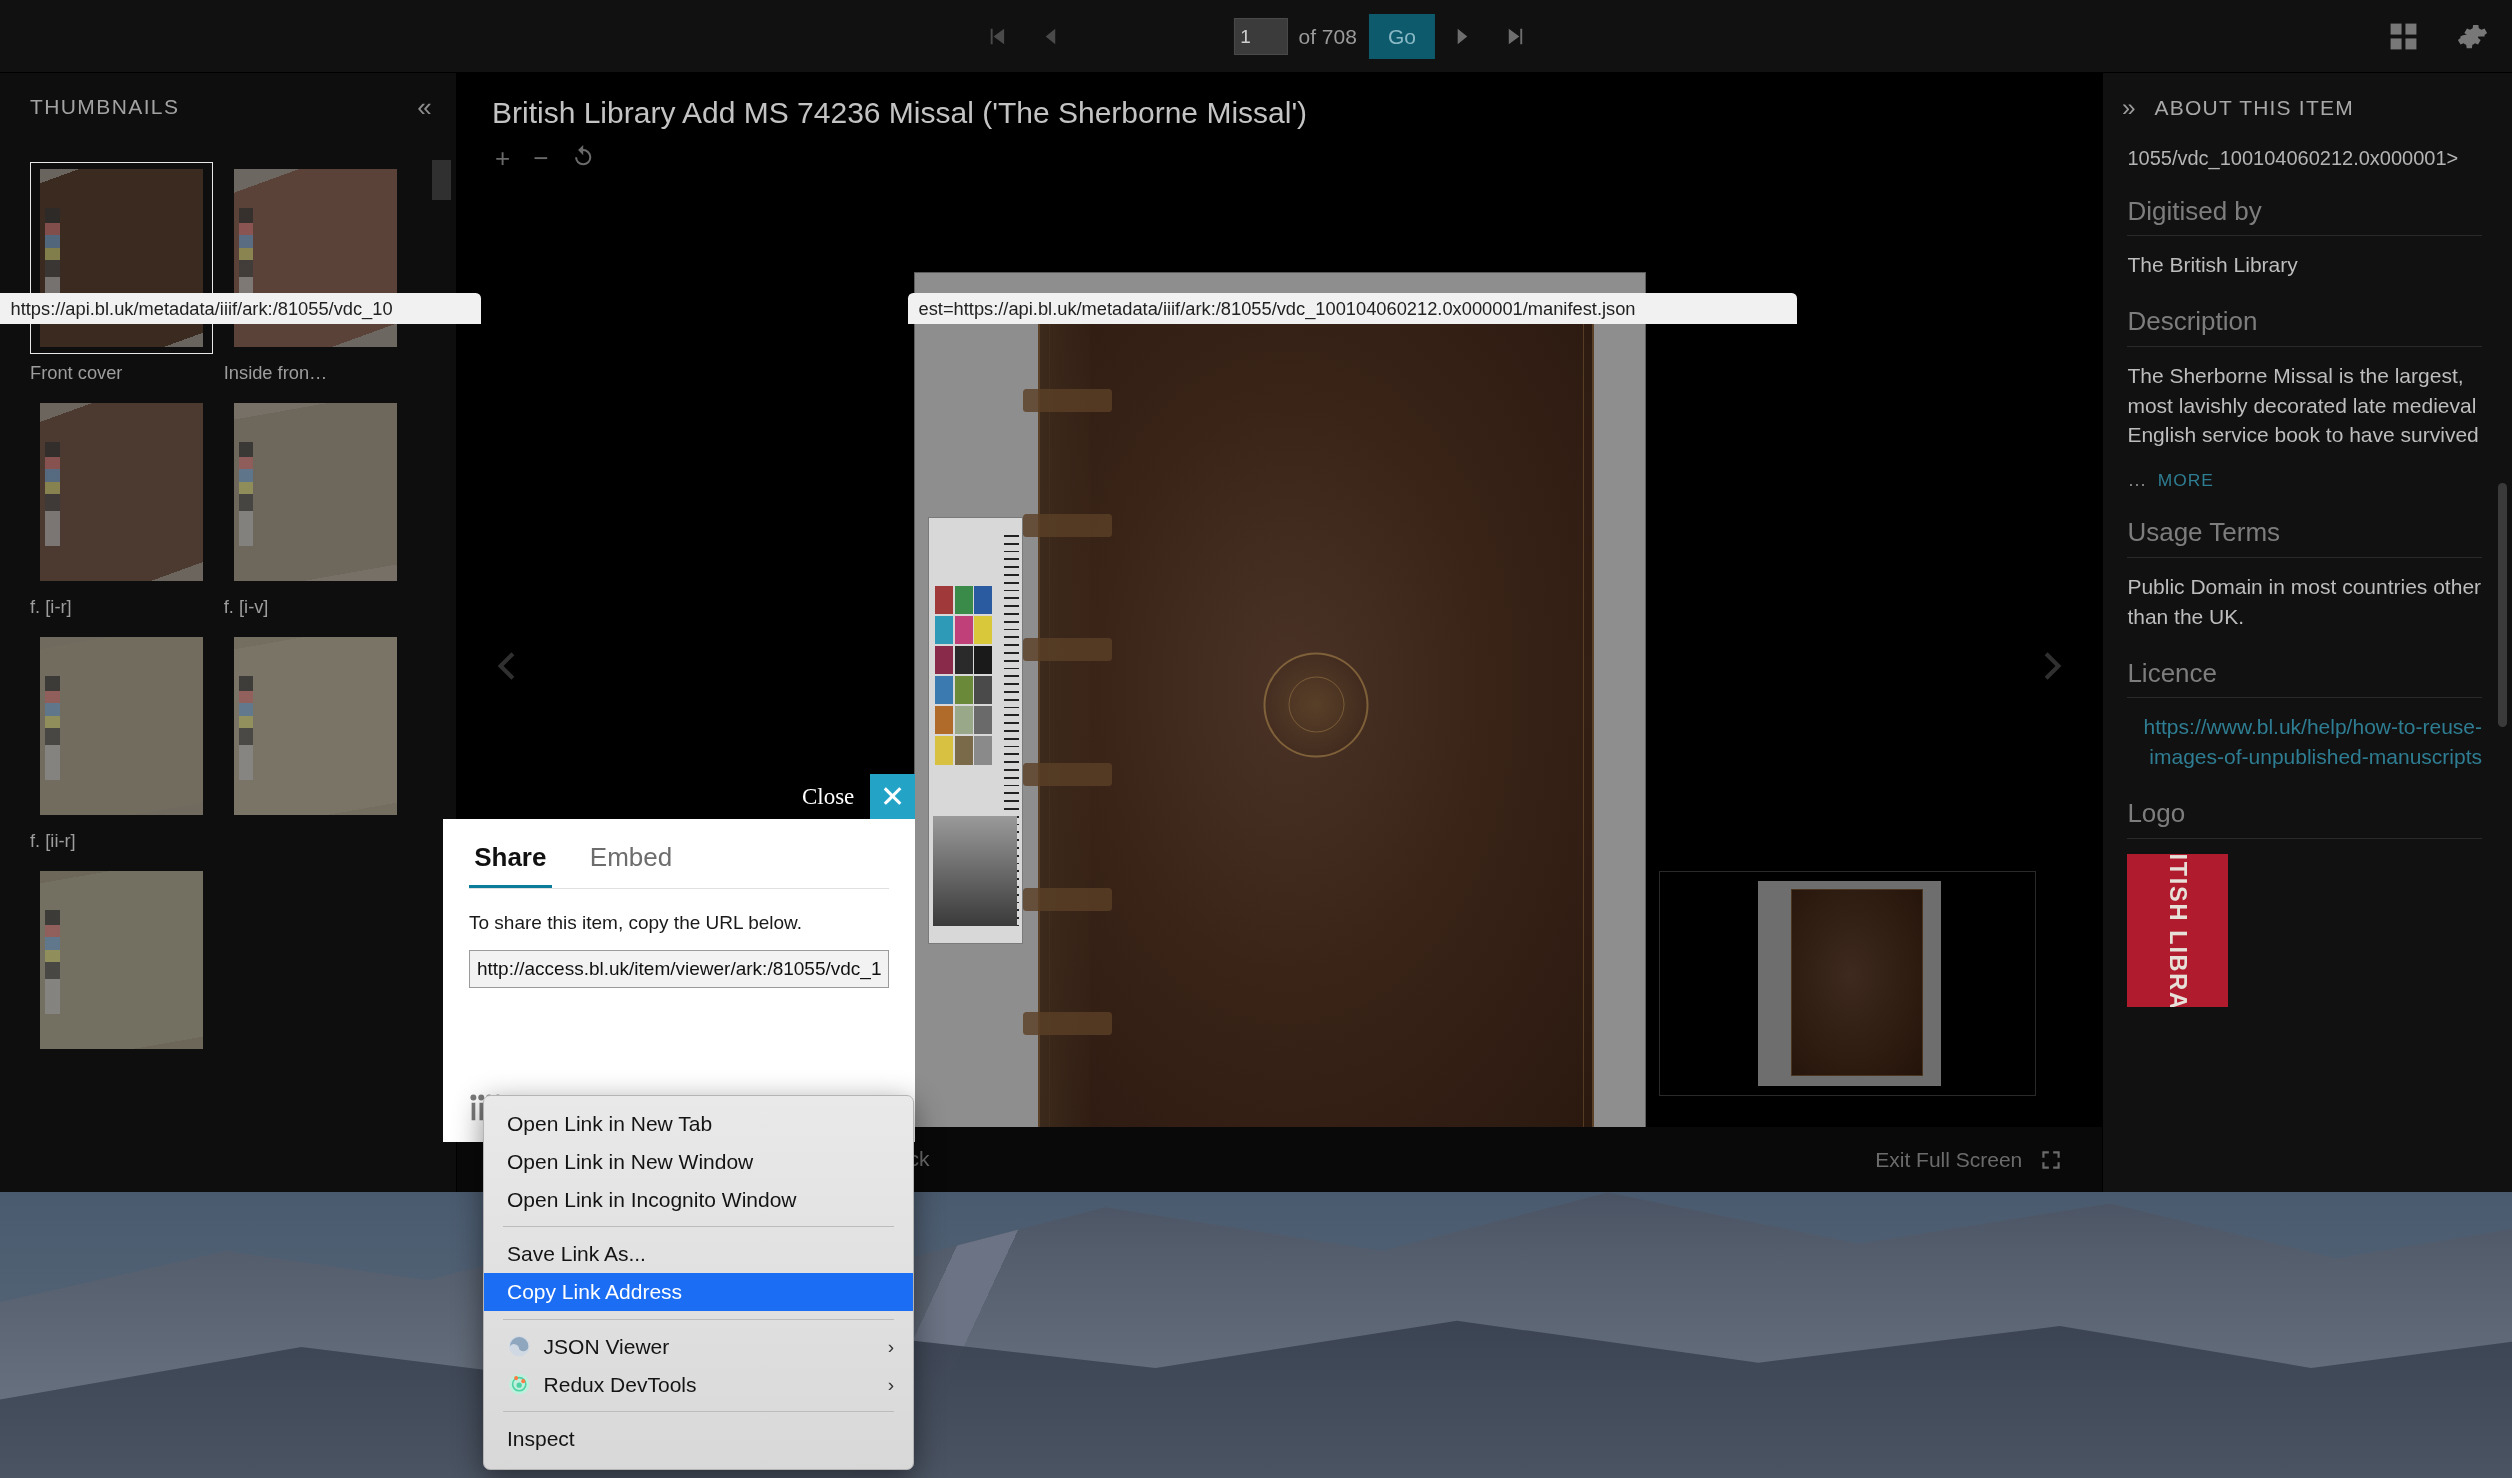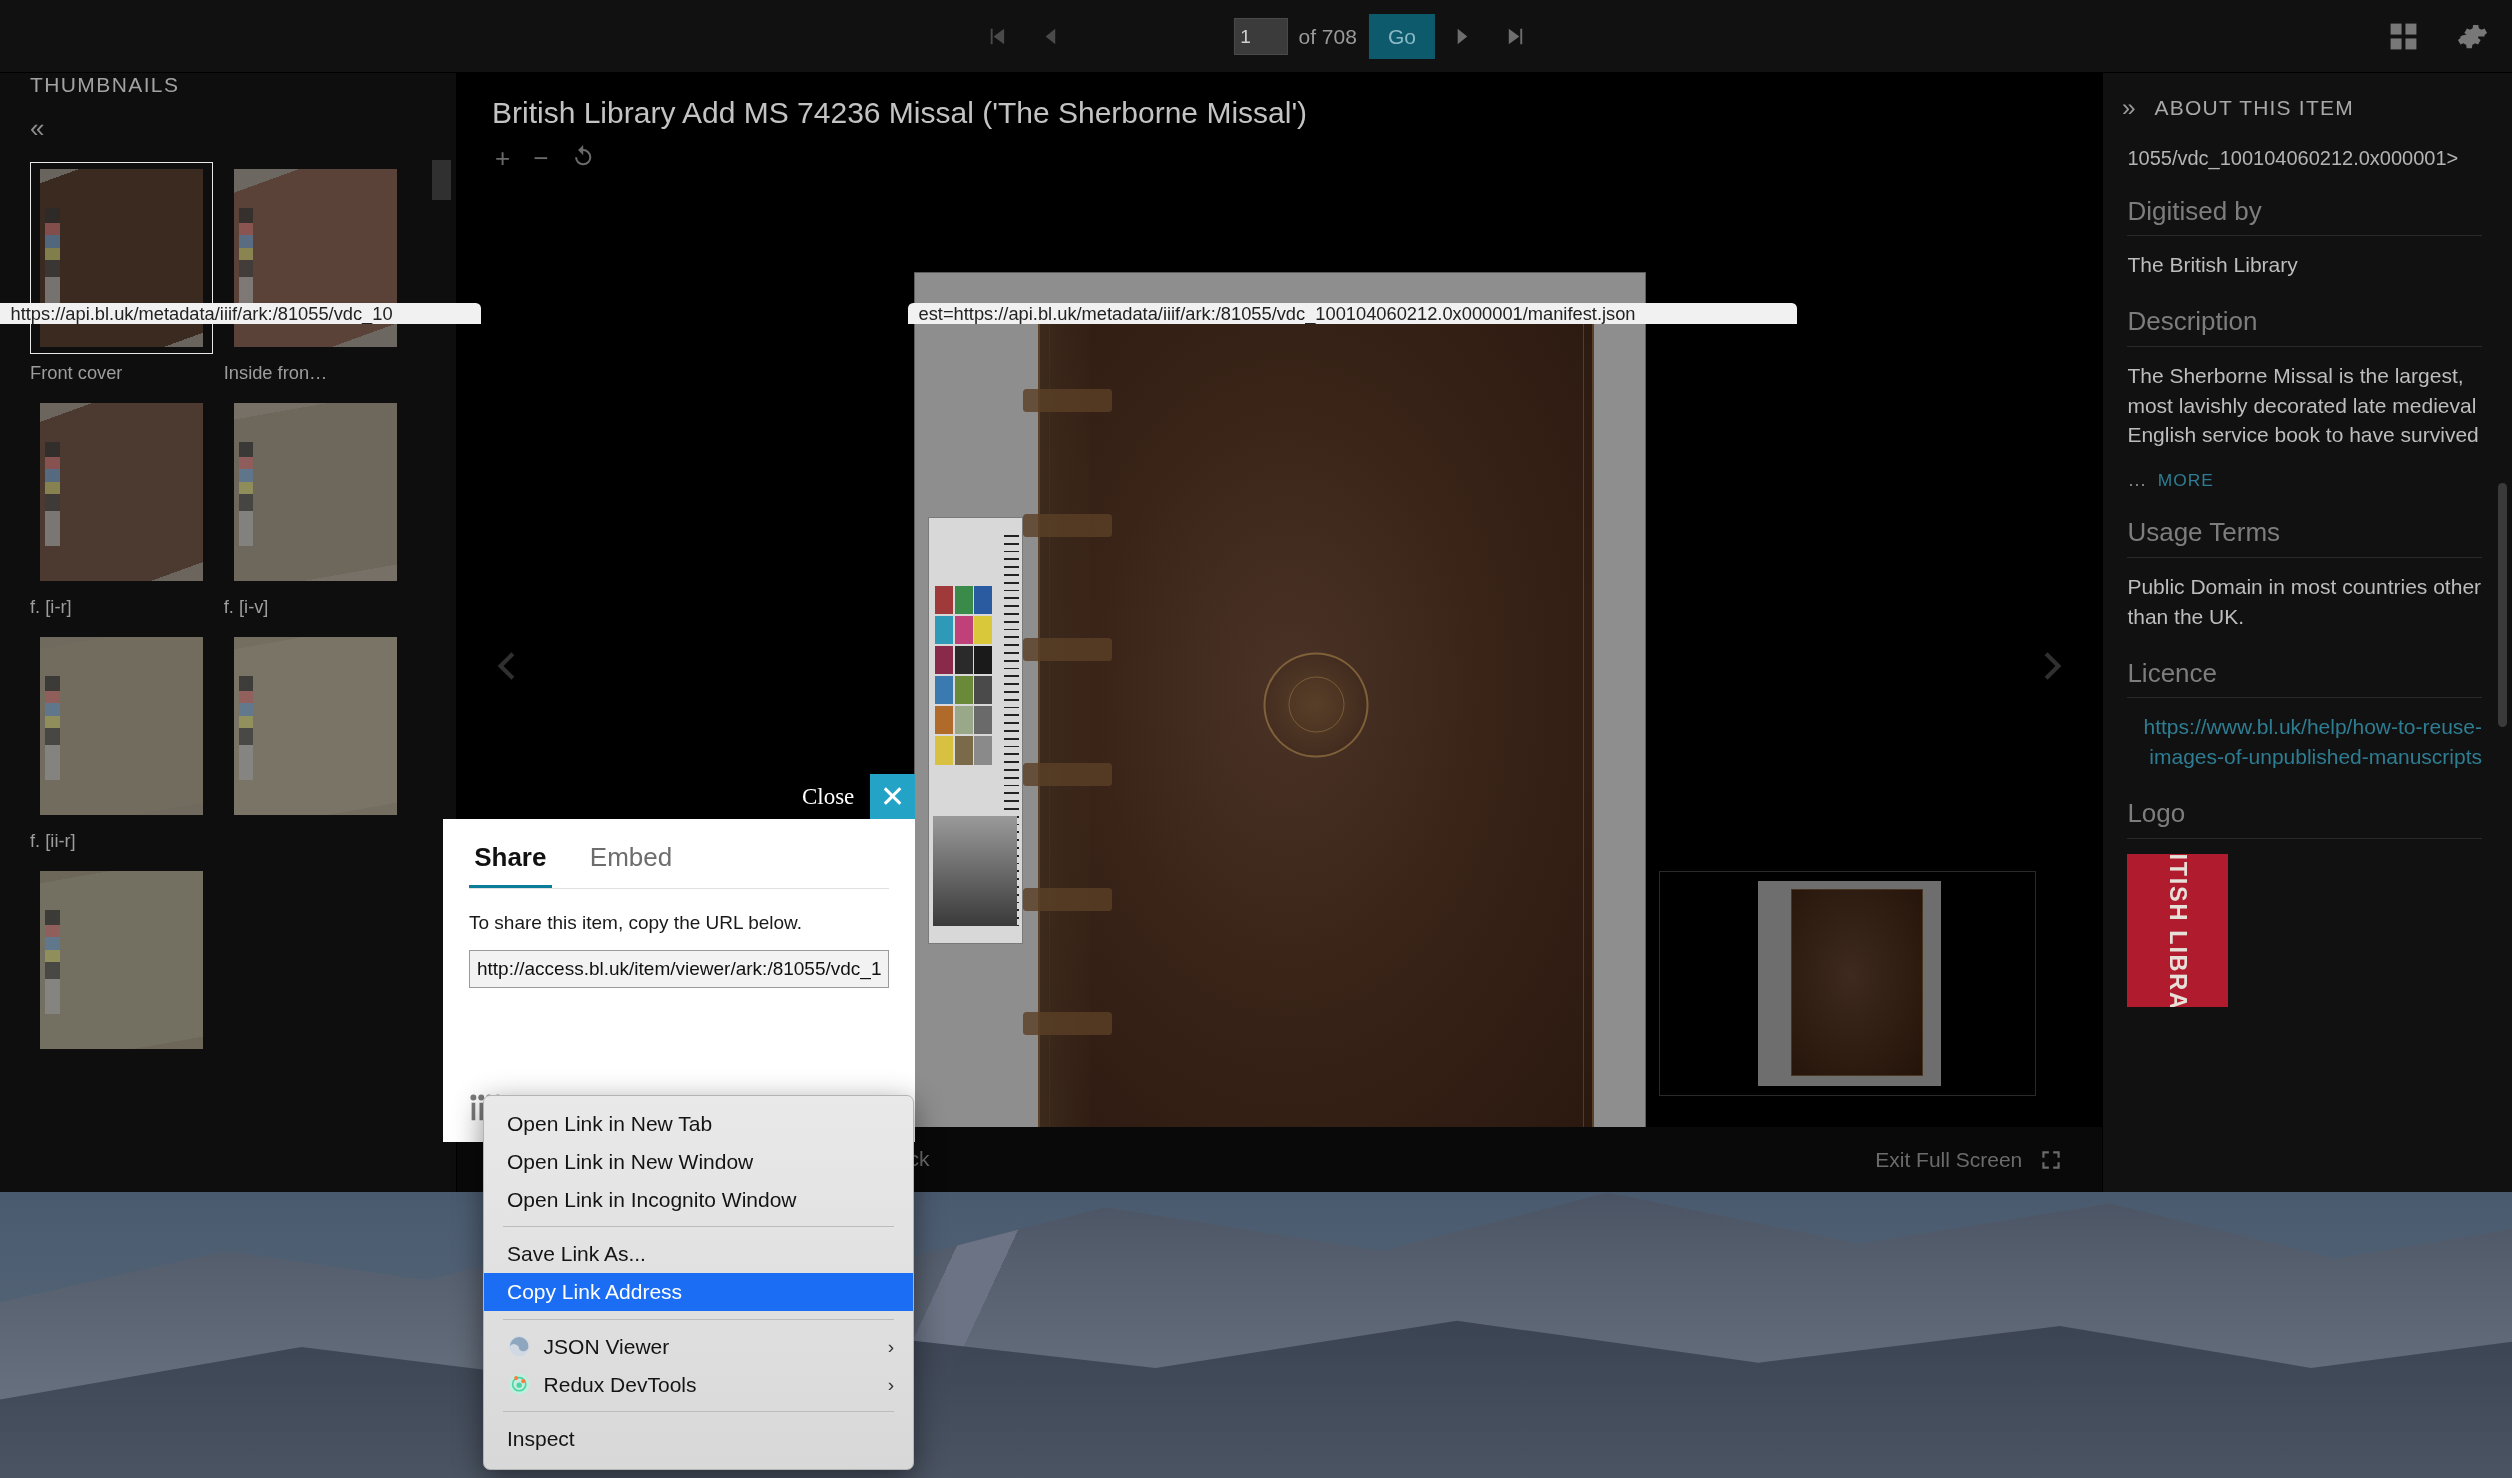--- a/index.html
+++ b/index.html
@@ -73,23 +73,22 @@
   .hdr-icon { width: 38px; height: 38px; cursor: pointer; display:flex; align-items:center; justify-content:center; }
   .hdr-icon svg { width: 31px; height: 31px; fill: #787878; }
 
   
   .thumbs-panel {
     position: absolute; left: 0; top: 73px; width: 457px; bottom: 0;
     background: #0e0e0e; border-right: 0.9px solid #000;
     overflow: hidden;
   }
   .thumbs-head {
-    height: 68px; display: flex; justify-content: space-between;
+    height: 68px; display: flex; align-items: center; justify-content: space-between;
     padding: 0 24.4px 0 30px;
-    flex-direction: column;
   }
   .thumbs-title { color: #a2a2a2; font-size: 21px; letter-spacing: 1.4px; }
   .collapse-ico { color: #8d8d8d; font-size: 26px; cursor: pointer; line-height: 1; }
   .thumbs-grid {
     position: absolute; top: 75px; left: 0; right: 0; bottom: 61px;
     display: grid; grid-template-columns: 1fr 1fr; gap: 0 10.5px;
     padding: 14px 49px 0 30px;
     align-content: start;
     overflow: hidden;
   }
@@ -331,21 +330,21 @@
     padding: 0 19px 0 23px; color: #141414; font-size: 21px; cursor: pointer;
     gap: 12.2px;
   }
   .ctx-item.highlight { background: #1b6ef3; color: #fff; }
   .ctx-sep { height: 0.9px; background: #bcbcbc; margin: 7.8px 19px; }
   .ctx-icon { width: 24.4px; height: 24.4px; flex: none; }
   .ctx-arrow { margin-left: auto; color: #333; font-size: 19px; }
 
   
   .status-bar {
-    position: absolute; bottom: 1154px; left: 0; height: 21px;
+    position: absolute; bottom: 1154px; left: 0; height: 31px;
     background: #f1f1f1; color: #222; font-size: 18.3px;
     display: flex; align-items: center; padding: 0 10.5px;
     border-top-right-radius: 5.2px; z-index: 70;
     white-space: nowrap; overflow: hidden;
   }
   .status-left  { left: 0;  width: 481px; }
   .status-right { left: 908px; width: 889px; border-top-left-radius: 5.2px; }
 </style>
 </head>
 <body>

